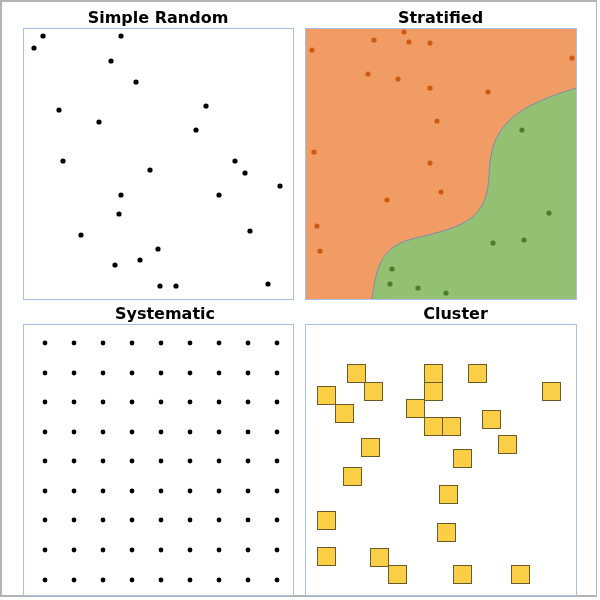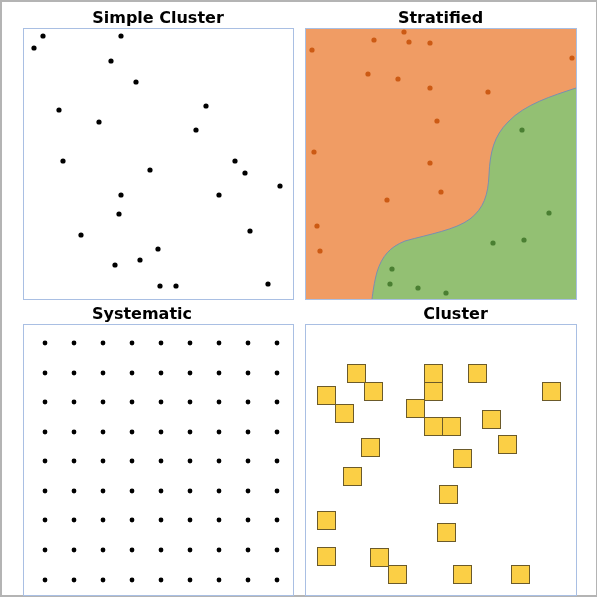--- a/index.html
+++ b/index.html
@@ -18,23 +18,23 @@
     position: absolute; box-sizing: border-box;
     border: 1px solid #a9bfe3; background: #ffffff;
   }
   svg { position: absolute; left: 0; top: 0; }
 </style>
 </head>
 <body>
 
 <div class="frame"></div>
 
-<div class="title" style="left:23px;top:7px;width:270px;">Simple Cluster</div>
+<div class="title" style="left:23px;top:7px;width:270px;">Simple Random</div>
 <div class="title" style="left:305px;top:7px;width:271px;">Stratified</div>
-<div class="title" style="left:7px;top:303px;width:270px;">Systematic</div>
+<div class="title" style="left:30px;top:303px;width:270px;">Systematic</div>
 <div class="title" style="left:320px;top:303px;width:271px;">Cluster</div>
 
 <div class="panel" style="left:23px;top:28px;width:271px;height:272px;"></div>
 <div class="panel" style="left:305px;top:28px;width:272px;height:272px;"></div>
 <div class="panel" style="left:23px;top:324px;width:271px;height:272px;"></div>
 <div class="panel" style="left:305px;top:324px;width:272px;height:272px;"></div>
 
 <svg id="plot" width="600" height="600">
   <g id="stratified-layer">
       <rect x="306" y="29" width="270" height="270" fill="#f09c64"></rect>

